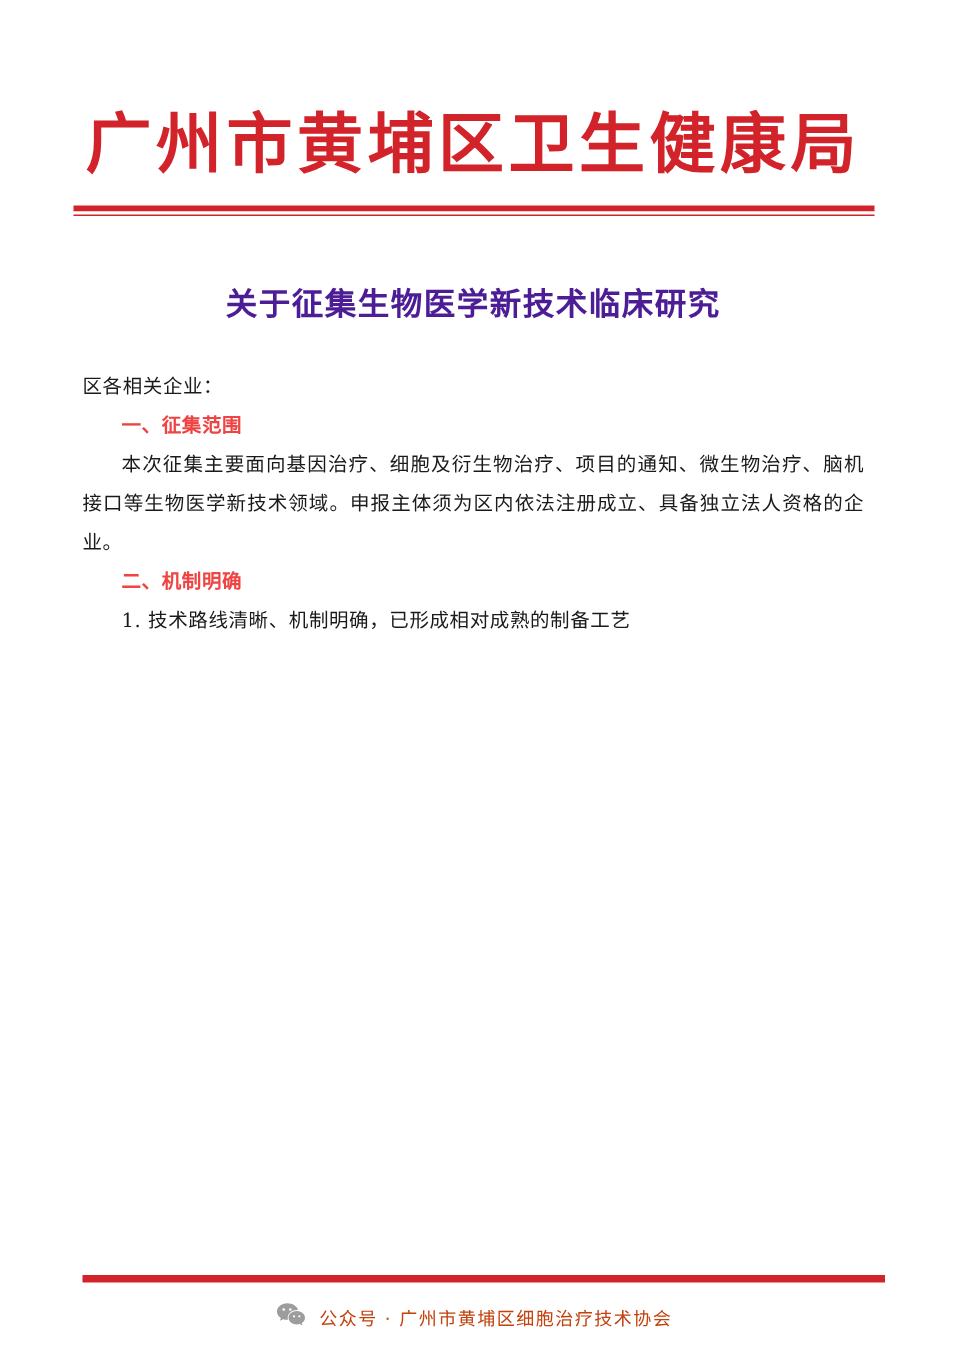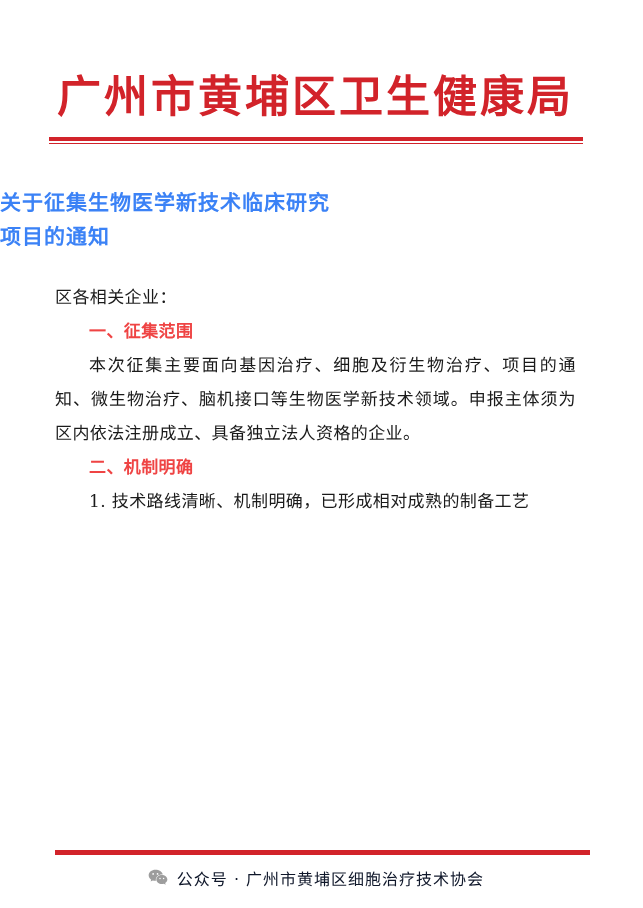--- a/index.html
+++ b/index.html
@@ -53,34 +53,34 @@
   }
   .rule-gap { height: 2px; background: #ffffff; }
   .rule-thin {
     height: 1px;
     background: #d2232a;
   }
 
   
   .doc-title {
     margin-top: 42px;
-    text-align: left;
+    text-align: center;
     font-family: "DejaVu Serif", "Liberation Serif", serif;
     font-weight: 700;
     font-size: 21px;
     line-height: 1.62;
     letter-spacing: 1px;
-    color: #3b82f6;
+    color: #4c1d95;
   }
   .doc-title-line { display: block; }
 
   
   .doc-body {
     margin: 26px 55px 0 55px;
-    font-size: 17px;
+    font-size: 13px;
     line-height: 2.0;
     letter-spacing: 0.4px;
     text-align: justify;
     text-justify: inter-ideograph;
     color: #1a1a1a;
   }
 
   .salutation {
     margin-bottom: 0;
   }
@@ -119,23 +119,23 @@
 
   .footer-credit {
     position: absolute;
     top: 26px;
     left: 0;
     right: 0;
     display: flex;
     align-items: center;
     justify-content: center;
     gap: 8px;
-    color: #0f172a;
+    color: #c2410c;
     font-family: "DejaVu Sans", "Liberation Sans", sans-serif;
-    font-size: 16px;
+    font-size: 12px;
     letter-spacing: 1px;
   }
 
   .wechat-icon {
     display: inline-block;
     width: 22px;
     height: 22px;
     flex: 0 0 auto;
   }
   .wechat-icon svg { display: block; }
@@ -151,21 +151,20 @@
     <div class="masthead-title">广州市黄埔区卫生健康局</div>
     <div class="masthead-rules">
       <div class="rule-thick"></div>
       <div class="rule-gap"></div>
       <div class="rule-thin"></div>
     </div>
   </div>
 
   <div class="doc-title">
     <span class="doc-title-line">关于征集生物医学新技术临床研究</span>
-    <span class="doc-title-line">项目的通知</span>
   </div>
 
   <div class="doc-body">
 
     <p class="salutation">区各相关企业：</p>
 
 
     <p class="section-heading">一、征集范围</p>
 
     <p class="para">本次征集主要面向基因治疗、细胞及衍生物治疗、项目的通知、微生物治疗、脑机接口等生物医学新技术领域。申报主体须为区内依法注册成立、具备独立法人资格的企业。</p>

